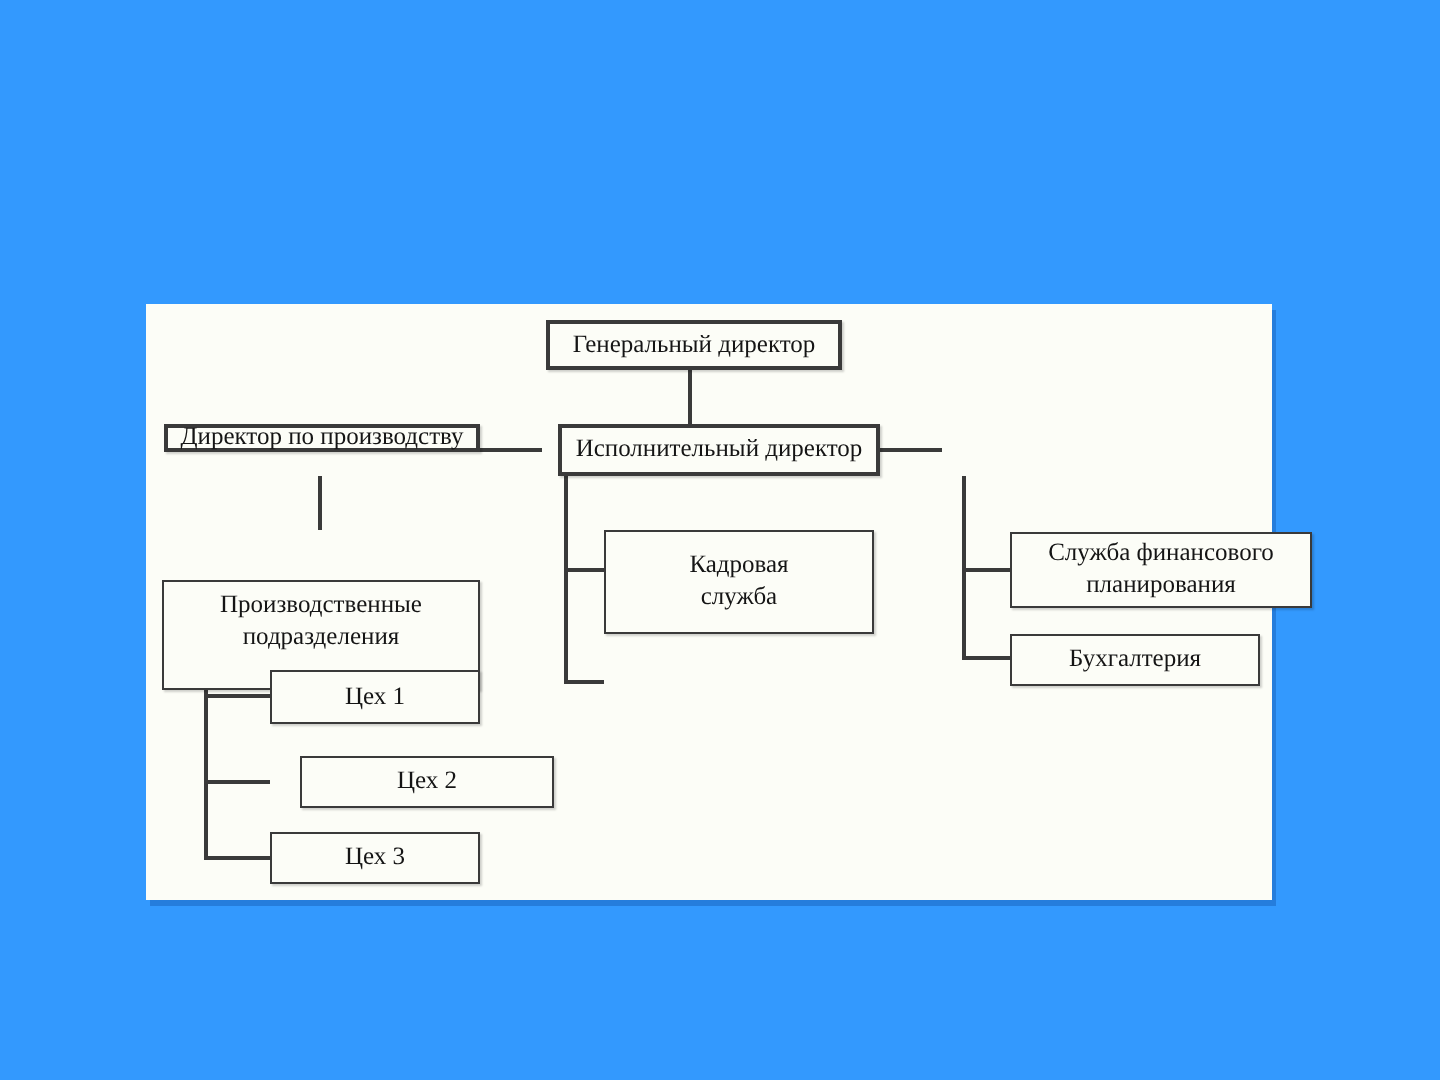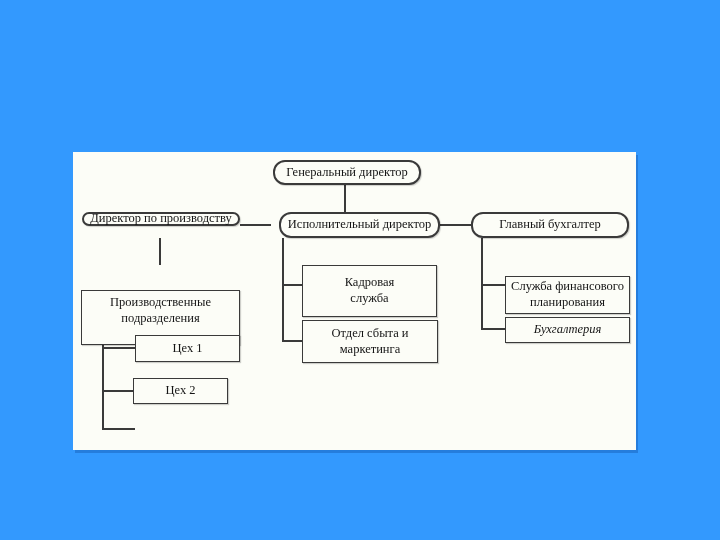--- a/index.html
+++ b/index.html
@@ -28,38 +28,38 @@
     color: #151515;
     font-size: 12.5px;
     line-height: 1.25;
     text-align: center;
     white-space: pre-line;
     display: flex;
     align-items: center;
     justify-content: center;
     box-shadow: 1px 1px 1px rgba(0,0,0,0.18);
   }
-  .node.lvl-top { border-width: 2px; border-radius: 12px; }
+  .node.lvl-top { border-width: 2px; }
   .line {
     position: absolute;
     background: #3a3a3a;
   }
   
   #n-gen        { left: 200px; top: 8px;   width: 148px; height: 25px; }
   #n-prod-dir   { left: 9px;   top: 60px;  width: 158px; height: 14px; }
   #n-exec-dir   { left: 206px; top: 60px;  width: 161px; height: 26px; }
   #n-chief-acc  { left: 398px; top: 60px;  width: 158px; height: 26px; }
   #n-prod-units { left: 8px;   top: 113px; width: 159px; height: 55px;
                   align-items: flex-start; padding-top: 4px; margin-top: 25px; }
   #n-hr         { left: 229px; top: 113px; width: 135px; height: 52px; }
-  #n-fin-plan   { left: 432px; top: 124px; width: 125px; height: 38px; }
+  #n-fin-plan   { left: 432px; top: 114px; width: 151px; height: 38px; }
   #n-sales      { left: 229px; top: 168px; width: 136px; height: 43px; }
-  #n-acc        { left: 432px; top: 165px; width: 125px; height: 26px; font-style: italic; }
+  #n-acc        { left: 432px; top: 165px; width: 125px; height: 26px; }
   #n-shop1      { left: 62px;  top: 183px; width: 105px; height: 27px; text-align: center; }
-  #n-shop2      { left: 60px;  top: 226px; width: 95px; height: 26px; }
+  #n-shop2      { left: 77px;  top: 226px; width: 127px; height: 26px; }
   #n-shop3      { left: 62px;  top: 264px; width: 105px; height: 26px; }
   
   #c-v-top        { left: 271px; top: 33px;  width: 2px;  height: 27px; }
   #c-h-left       { left: 167px; top: 72px;  width: 31px; height: 2px; }
   #c-h-right      { left: 359px; top: 72px;  width: 39px; height: 2px; }
   #c-v-prod       { left: 86px;  top: 86px;  width: 2px;  height: 27px; }
   #c-trunk-mid    { left: 209px; top: 86px;  width: 2px;  height: 104px; }
   #c-stub-hr      { left: 209px; top: 132px; width: 20px; height: 2px; }
   #c-stub-sales   { left: 209px; top: 188px; width: 20px; height: 2px; }
   #c-trunk-right  { left: 408px; top: 86px;  width: 2px;  height: 92px; }
@@ -87,27 +87,25 @@
     <div class="line" id="c-stub-finplan"></div>
     <div class="line" id="c-stub-acc"></div>
     <div class="line" id="c-trunk-left"></div>
     <div class="line" id="c-stub-shop1"></div>
     <div class="line" id="c-stub-shop2"></div>
     <div class="line" id="c-stub-shop3"></div>
 
     <div class="node lvl-top" id="n-gen">Генеральный директор</div>
     <div class="node lvl-top" id="n-prod-dir">Директор по производству</div>
     <div class="node lvl-top" id="n-exec-dir">Исполнительный директор</div>
-    <div class="node lvl-top" id="n-chief-acc">Главный бухгалтер</div>
     <div class="node" id="n-prod-units">Производственные
 подразделения</div>
     <div class="node" id="n-hr">Кадровая
 служба</div>
     <div class="node" id="n-fin-plan">Служба финансового
 планирования</div>
-    <div class="node" id="n-sales">Отдел сбыта и
-маркетинга</div>
     <div class="node" id="n-acc">Бухгалтерия</div>
     <div class="node" id="n-shop1">Цех 1</div>
     <div class="node" id="n-shop2">Цех 2</div>
+    <div class="node" id="n-shop3">Цех 3</div>
 
   </div>
 </div>
 
 </body></html>

